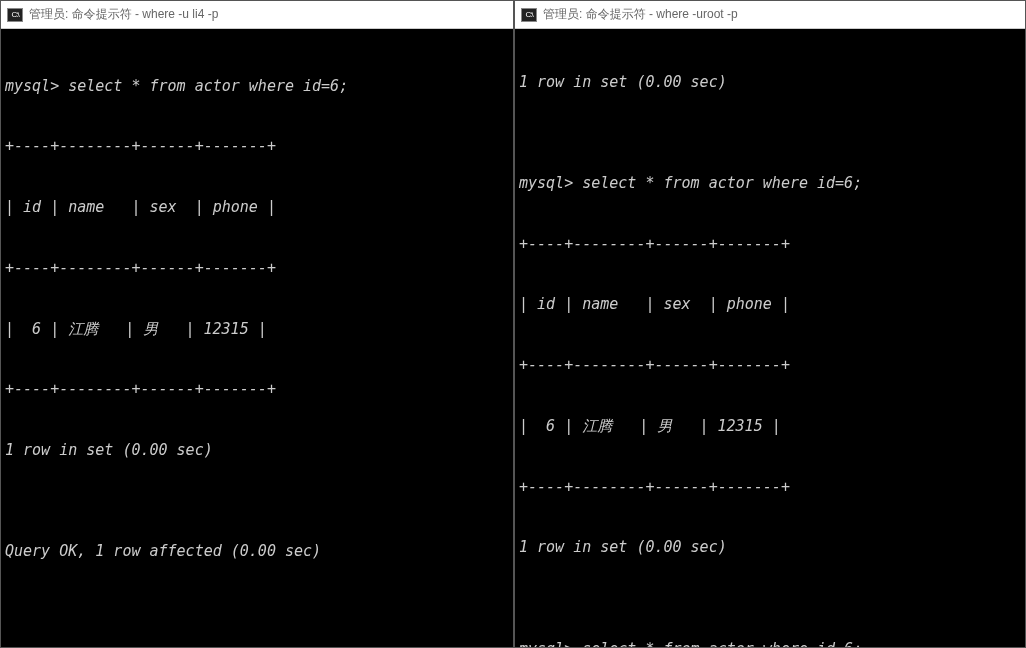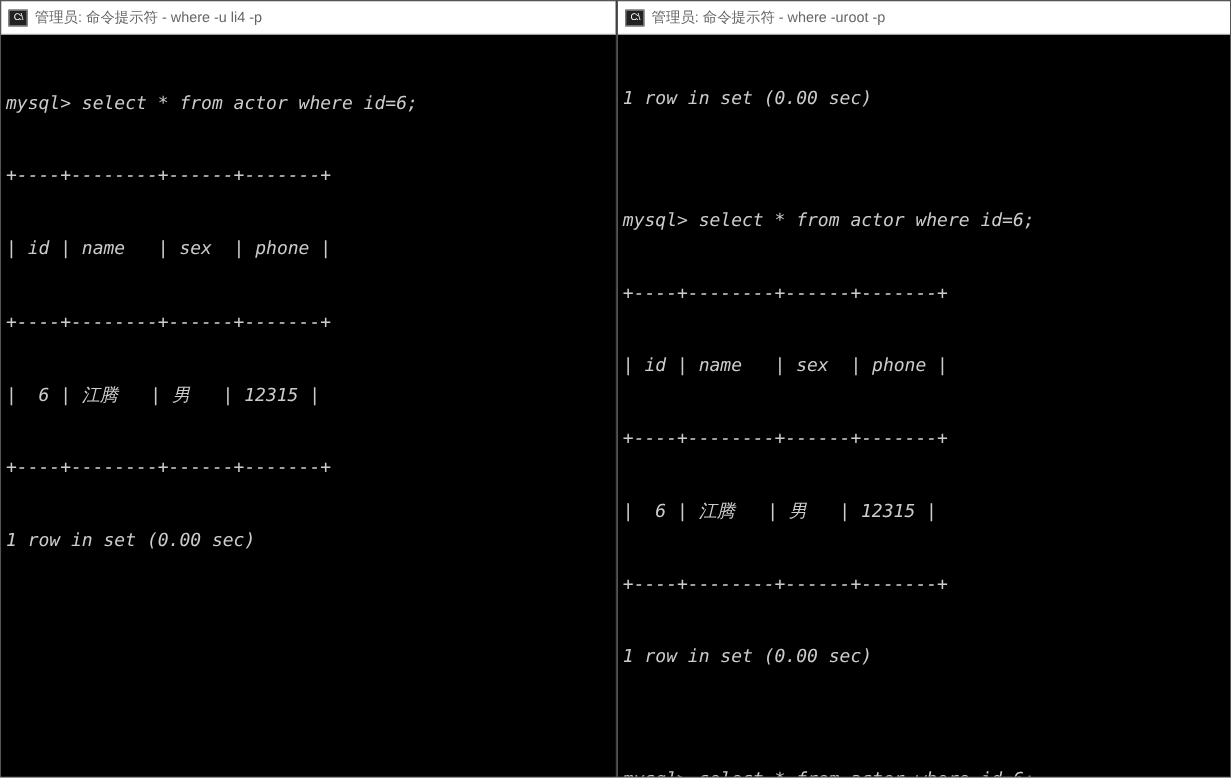--- a/index.html
+++ b/index.html
@@ -75,20 +75,21 @@
   </div>
   <div class="terminal-body">
     <div>mysql&gt; select * from actor where id=6;</div>
     <div>+----+--------+------+-------+</div>
     <div>| id | name   | sex  | phone |</div>
     <div>+----+--------+------+-------+</div>
     <div>|  6 | 江腾   | 男   | 12315 |</div>
     <div>+----+--------+------+-------+</div>
     <div>1 row in set (0.00 sec)</div>
     <div></div>
+    <div>Query OK, 1 row affected (0.00 sec)</div>
     
     <div></div>
     
     
     <div></div>
     
   </div>
 </div>
 
 <div class="window window-right">

